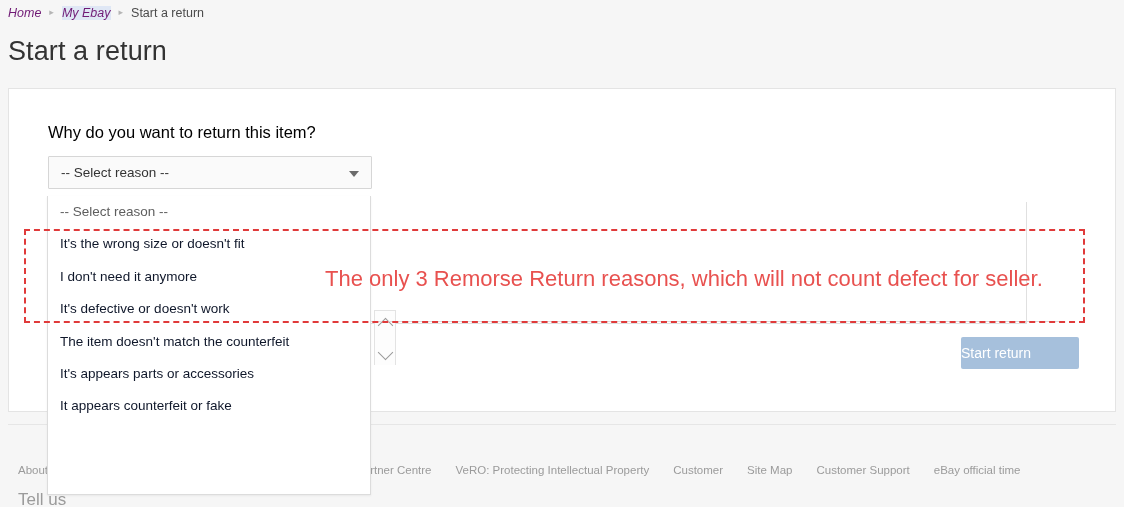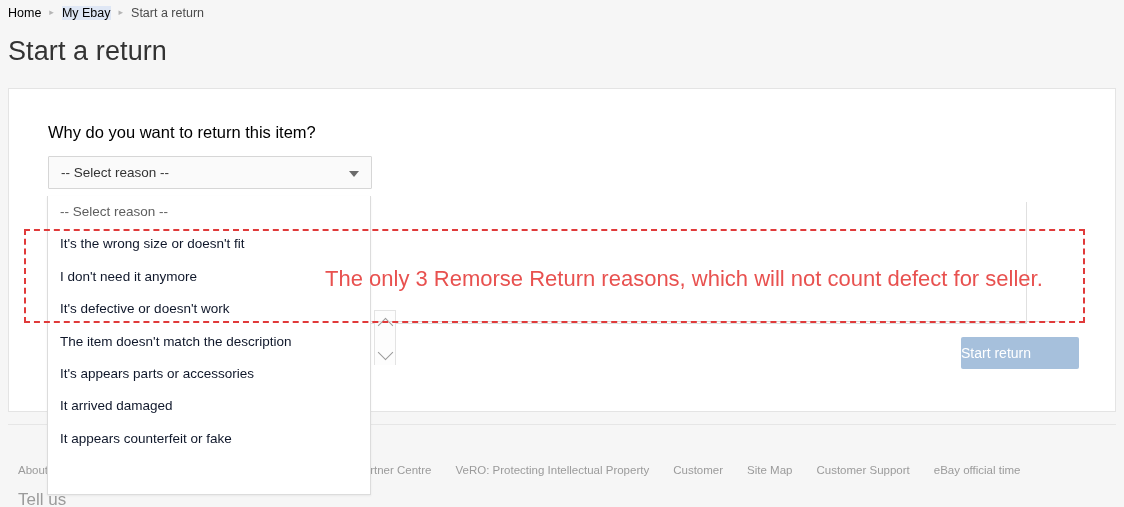--- a/index.html
+++ b/index.html
@@ -21,21 +21,21 @@
     position: absolute;
     left: 8px;
     top: 4px;
     height: 18px;
     display: flex;
     align-items: center;
     font-size: 12.5px;
     line-height: 18px;
   }
   .crumb { color: #707070; white-space: nowrap; }
-  .crumb.link { color: #000000; }
+  .crumb.link { color: #701a75; font-style: italic; }
   .crumb.link .hl { background: #dfe7f5; }
   .crumb.current { color: #4b4b4b; }
   .crumb-sep {
     color: #b5b5b5;
     font-size: 9px;
     margin: 0 8px;
     position: relative;
     top: -1px;
   }
 
@@ -303,20 +303,19 @@
     <span class="f-link">eBay official time</span>
   </div>
   <div class="footer-sub">Tell us</div>
 </footer>
 
 <ul class="dropdown-list" style="list-style:none;margin:0;padding:0;">
   <li class="dd-option placeholder">-- Select reason --</li>
   <li class="dd-option">It's the wrong size or doesn't fit</li>
   <li class="dd-option">I don't need it anymore</li>
   <li class="dd-option">It's defective or doesn't work</li>
-  <li class="dd-option">The item doesn't match the description</li>
+  <li class="dd-option">The item doesn't match the counterfeit</li>
   <li class="dd-option">It's appears parts or accessories</li>
-  <li class="dd-option">It arrived damaged</li>
   <li class="dd-option">It appears counterfeit or fake</li>
 </ul>
 
 <div class="annot-box"></div>
 <div class="annot-text">The only 3 Remorse Return reasons, which will not count defect for seller.</div>
 
 </body></html>

